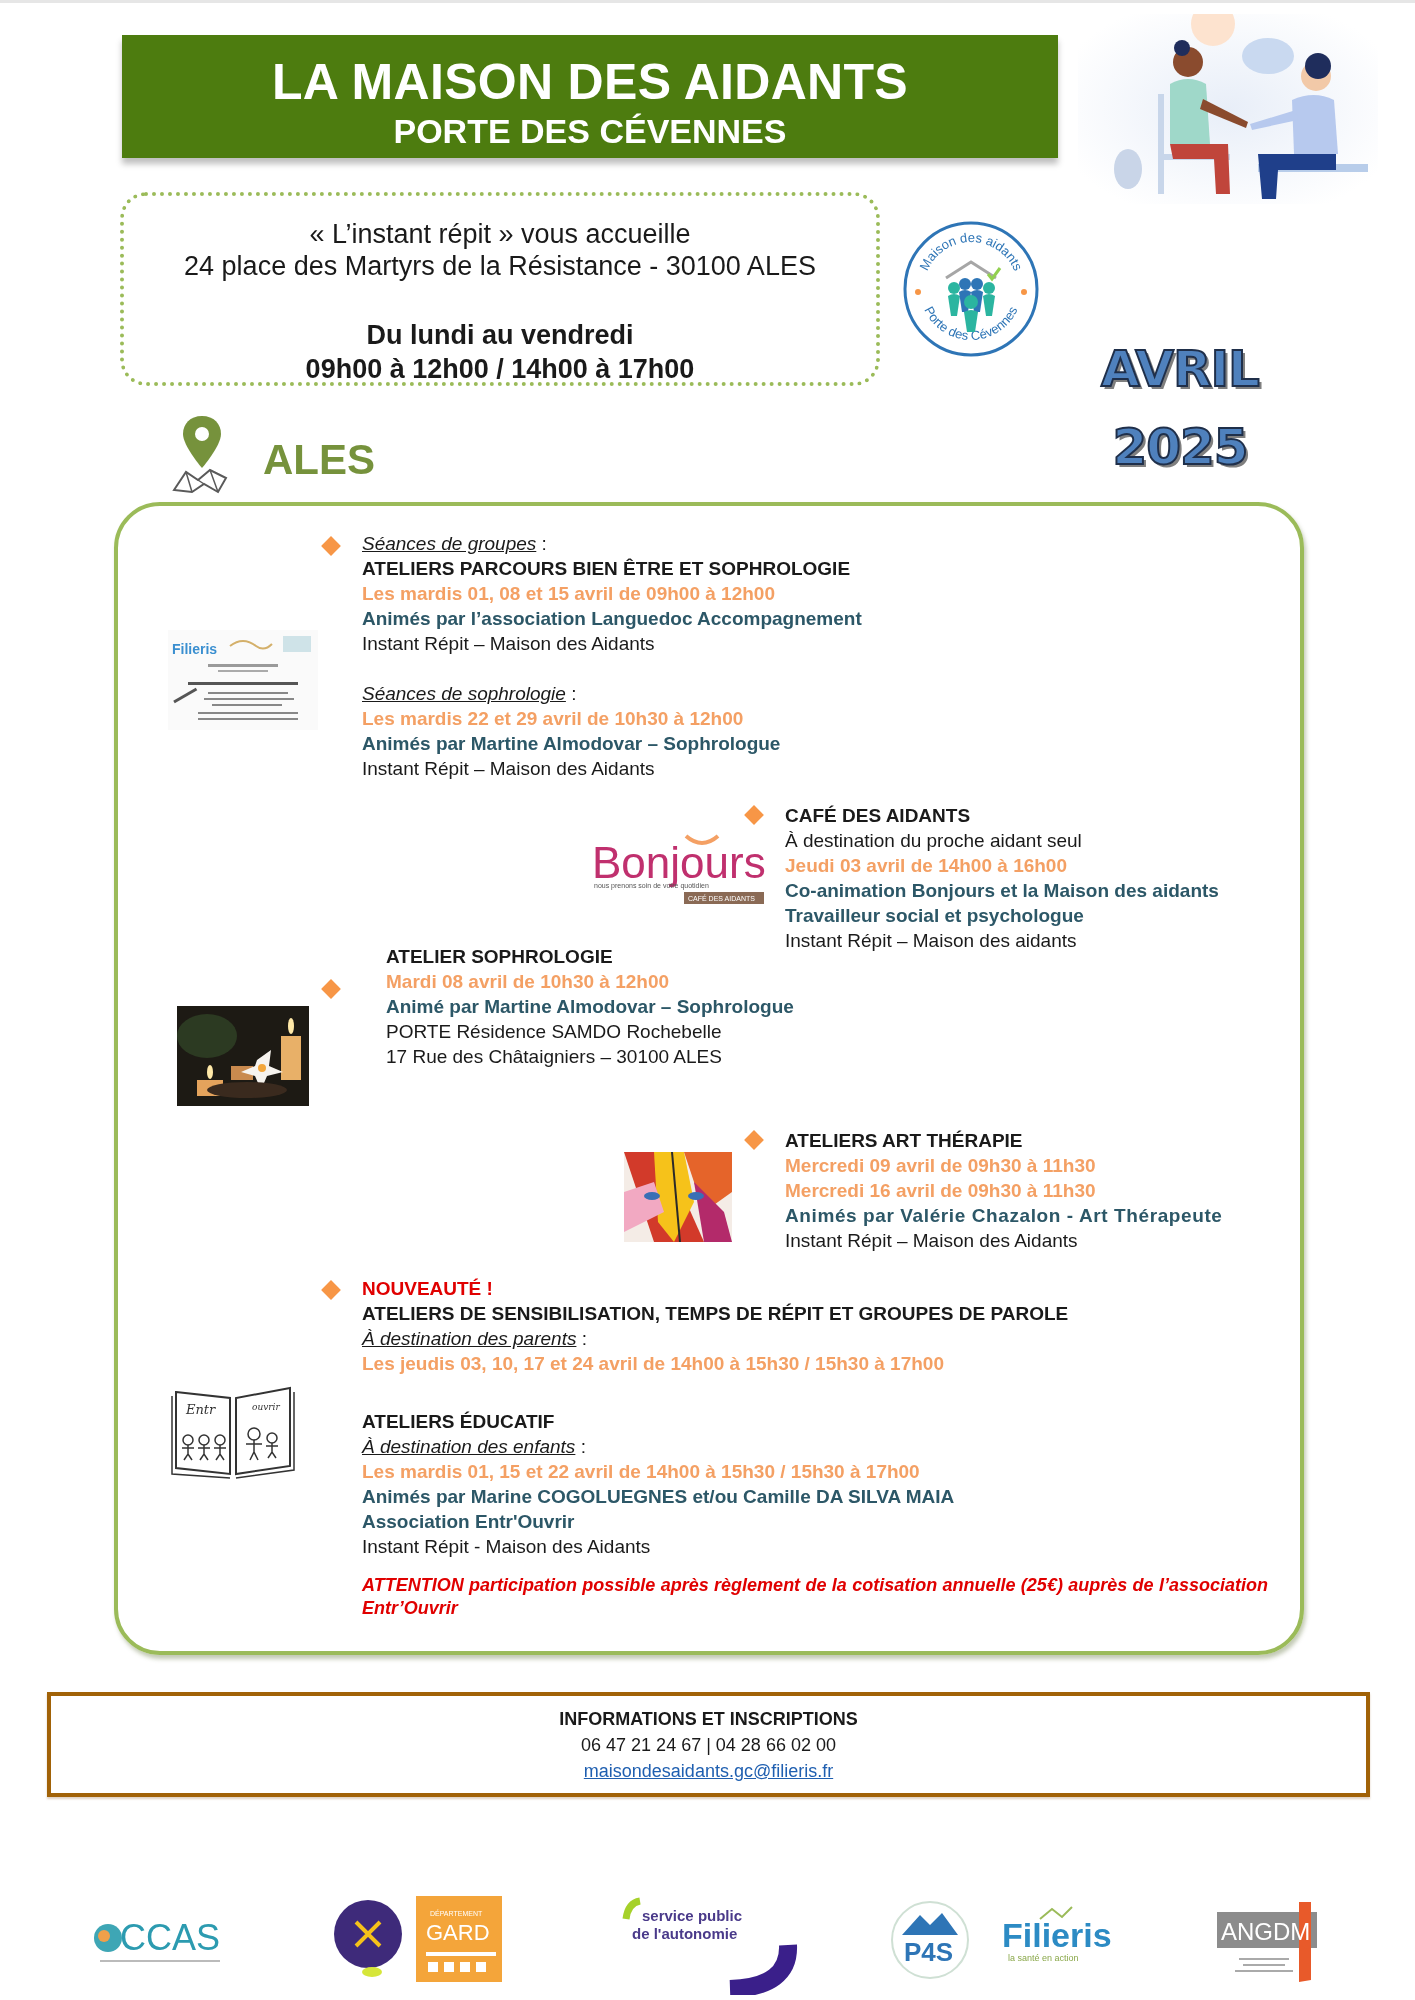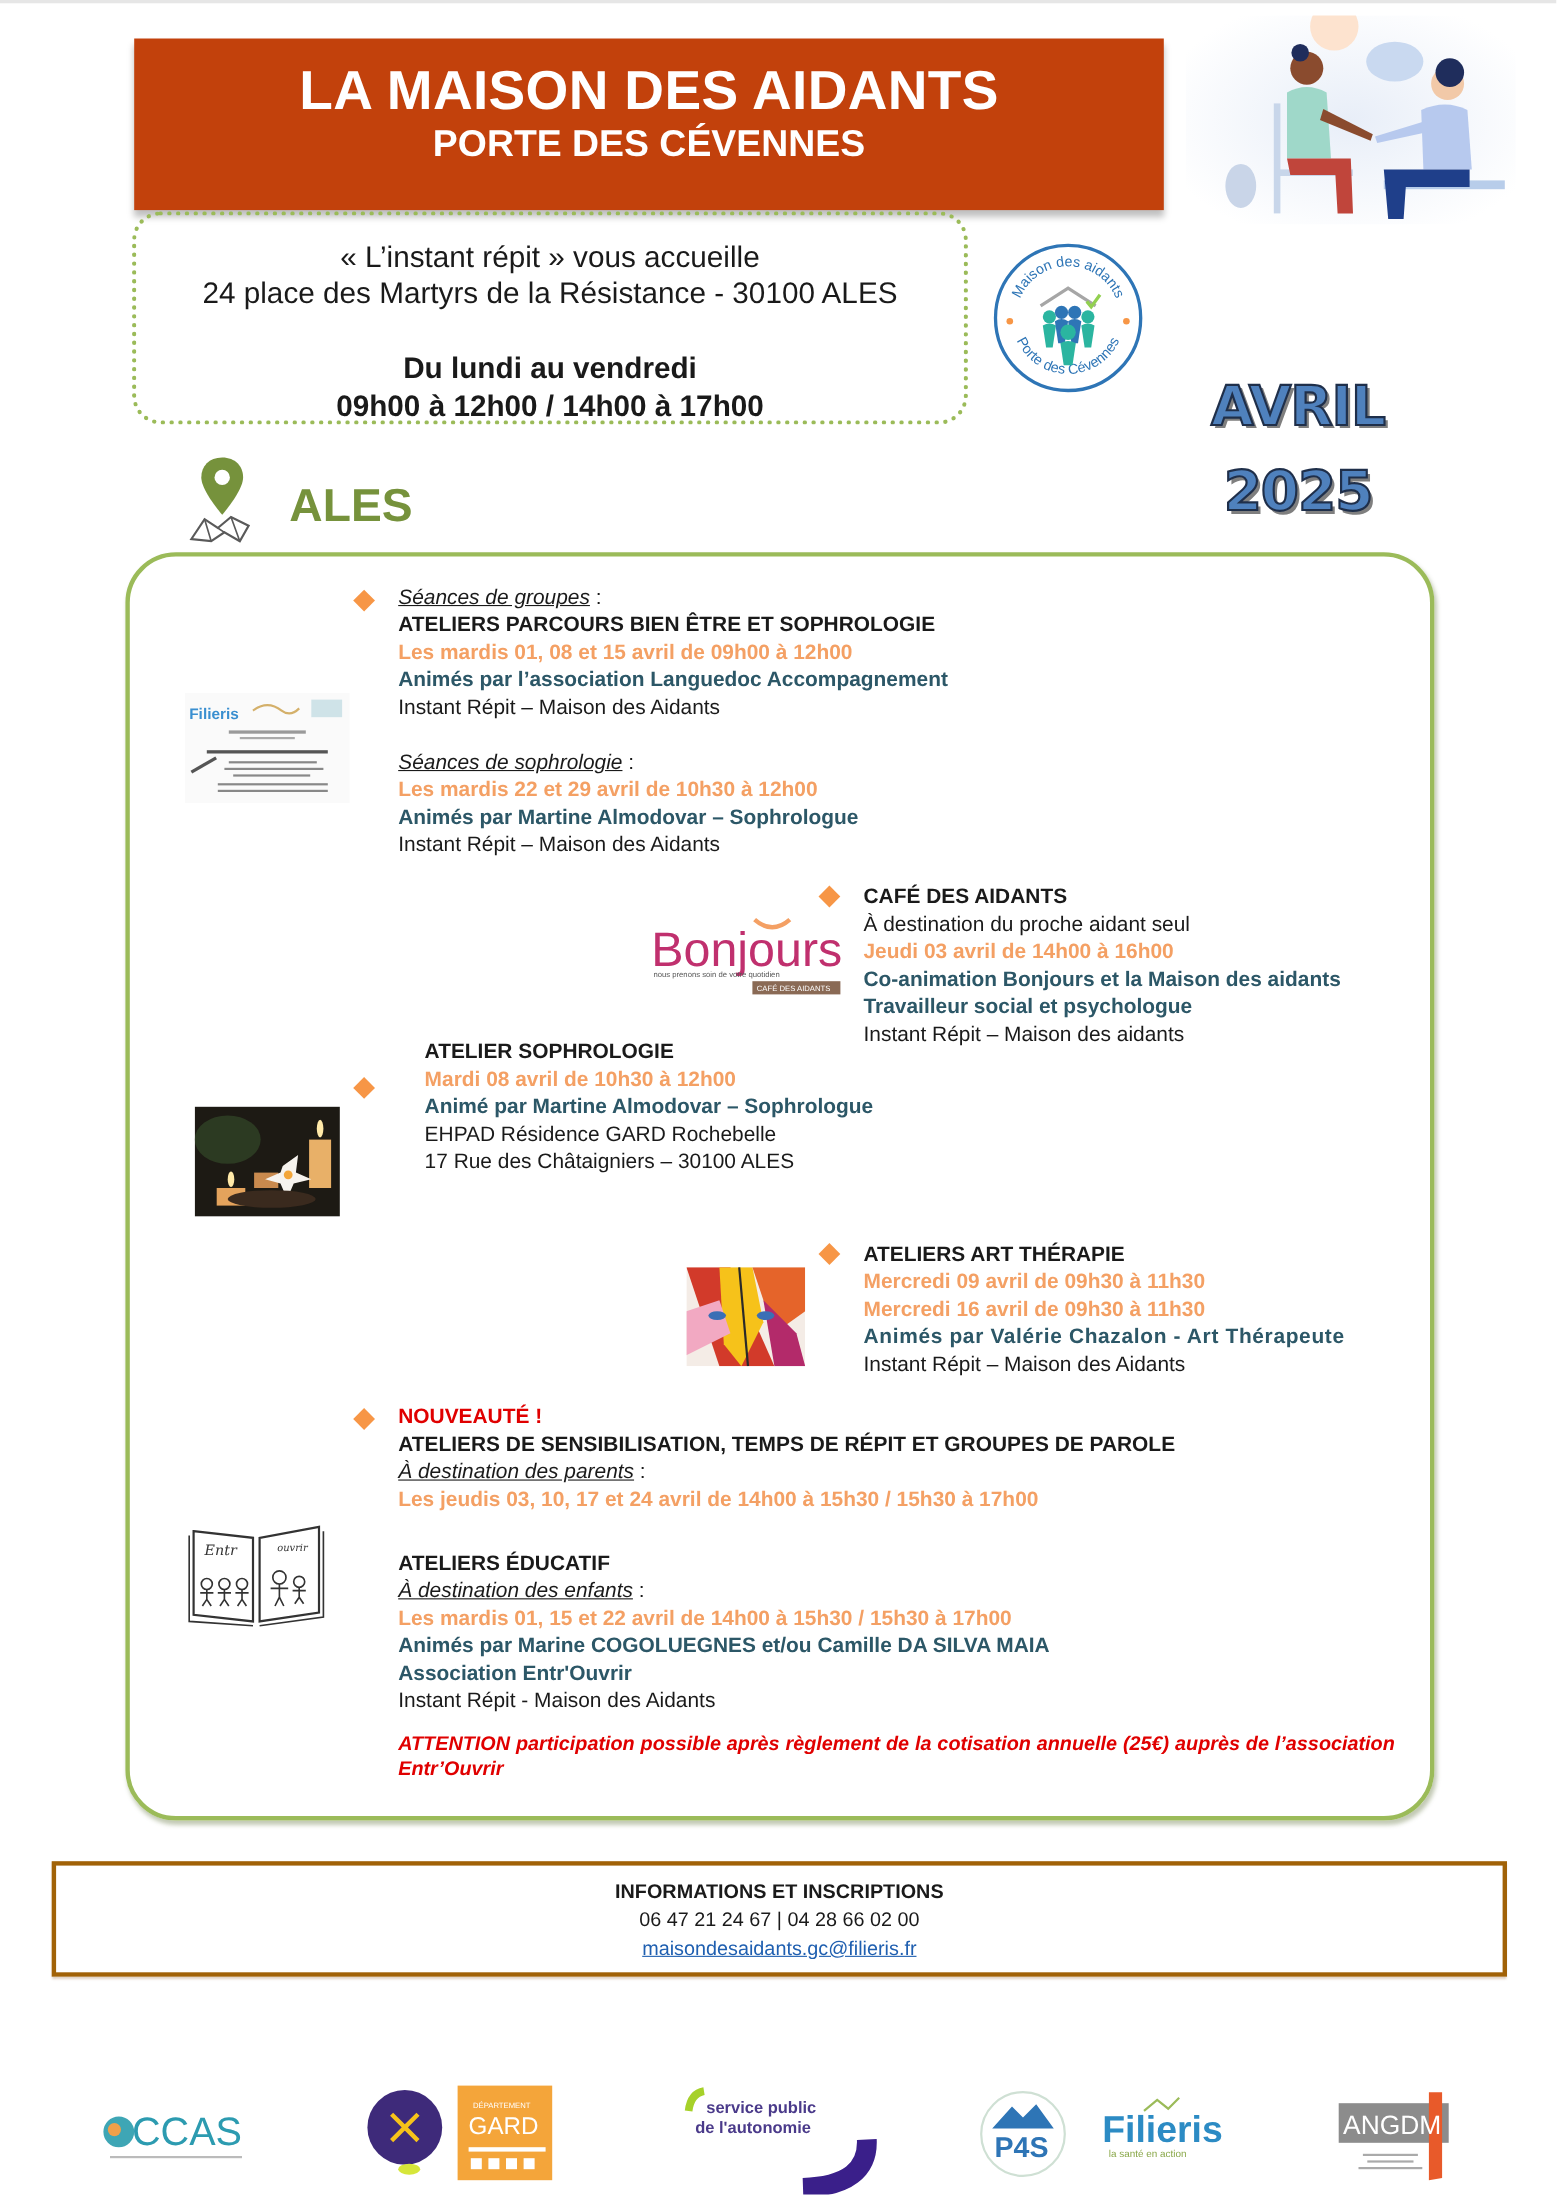--- a/index.html
+++ b/index.html
@@ -1,21 +1,21 @@
 <!DOCTYPE html>
 <html><head>
 <meta charset="utf-8">
 <style>
   * { box-sizing: border-box; margin: 0; padding: 0; }
   html, body { width: 1415px; height: 2000px; background: #ffffff; overflow: hidden; }
   body { position: relative; font-family: "Liberation Sans", sans-serif; color: #1a1a1a; }
   .top-rule { position: absolute; left: 0; top: 0; width: 1415px; height: 3px; background: #e6e6e6; }
 
   
-  .banner { position: absolute; left: 122px; top: 35px; width: 936px; height: 156px; background: #c2410c;
+  .banner { position: absolute; left: 122px; top: 35px; width: 936px; height: 123px; background: #4d7c0f;
             box-shadow: 0 6px 6px rgba(0,0,0,0.25); text-align: center; color: #ffffff; }
   .banner .t1 { font-weight: bold; font-size: 50px; line-height: 58px; margin-top: 18px; letter-spacing: 0.3px; }
   .banner .t2 { font-weight: bold; font-size: 34px; line-height: 40px; }
 
   
   .illustration { position: absolute; left: 1078px; top: 14px; width: 300px; height: 190px; }
 
   
   .welcome { position: absolute; left: 120px; top: 192px; width: 760px; height: 194px; border: 4px dotted #9bbb59;
              border-radius: 26px; text-align: center; font-size: 27px; color: #1a1a1a; }
@@ -214,21 +214,21 @@
     <rect x="54" y="60" width="22" height="14" fill="#c98a4e"></rect>
     <path d="M80 54 L94 44 L92 60 L106 66 L90 70 L84 84 L78 70 L64 66 L78 60 Z" fill="#f6f3ee"></path>
     <circle cx="85" cy="62" r="4" fill="#f3a63a"></circle>
     <ellipse cx="70" cy="84" rx="40" ry="8" fill="#3a2a1e"></ellipse>
   </svg>
 </div>
 <div class="blk" style="left:362px; top:944px;margin-left:24px;">
   <div class="row h">ATELIER SOPHROLOGIE</div>
   <div class="row date">Mardi 08 avril de 10h30 à 12h00</div>
   <div class="row anim">Animé par Martine Almodovar – Sophrologue</div>
-  <div class="row plain">EHPAD Résidence GARD Rochebelle</div>
+  <div class="row plain">PORTE Résidence SAMDO Rochebelle</div>
   <div class="row plain">17 Rue des Châtaigniers – 30100 ALES</div>
 </div>
 
 <div class="bullet" style="left:747px; top:1133px;"></div>
 <div class="thumb" style="left:624px; top:1152px; width:108px; height:90px;">
   <svg width="108" height="90" viewBox="0 0 108 90">
     <rect width="108" height="90" fill="#f4ece6"></rect>
     <path d="M0 0 L40 0 L80 90 L30 90 Z" fill="#d23a2a"></path>
     <path d="M30 0 L60 0 L70 50 L50 90 L34 70 Z" fill="#f6c21a"></path>
     <path d="M60 0 L108 0 L108 40 L80 60 Z" fill="#e5642a"></path>

